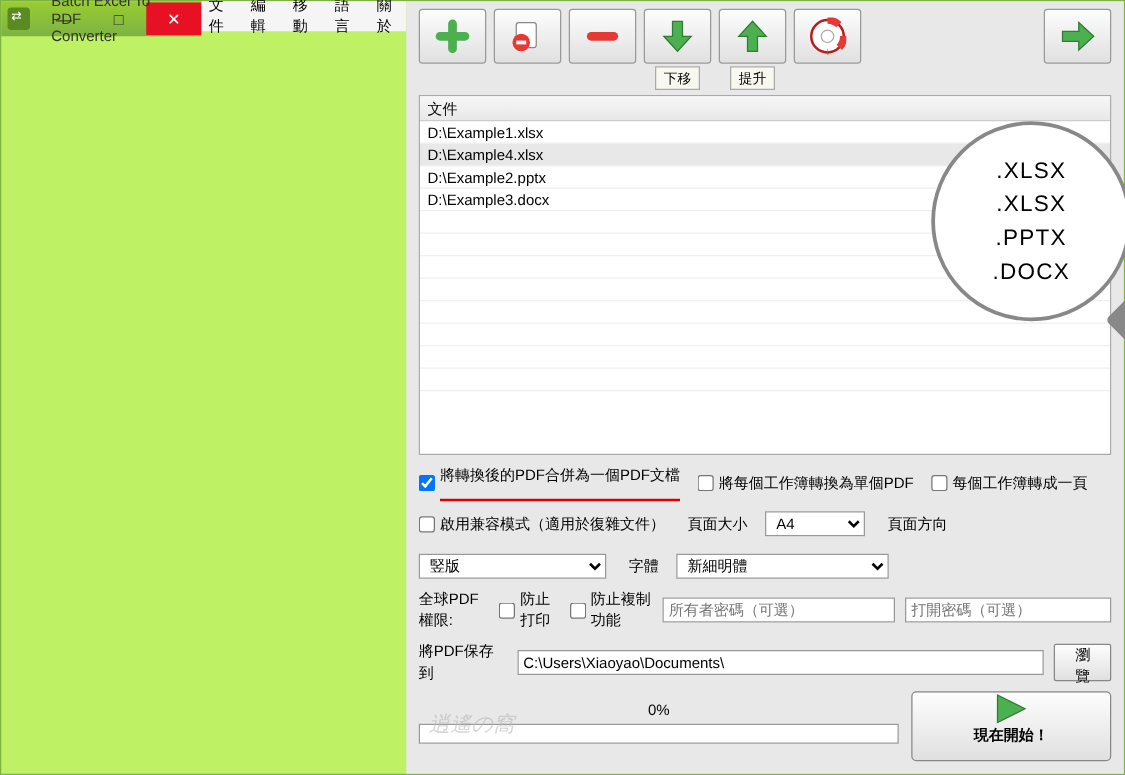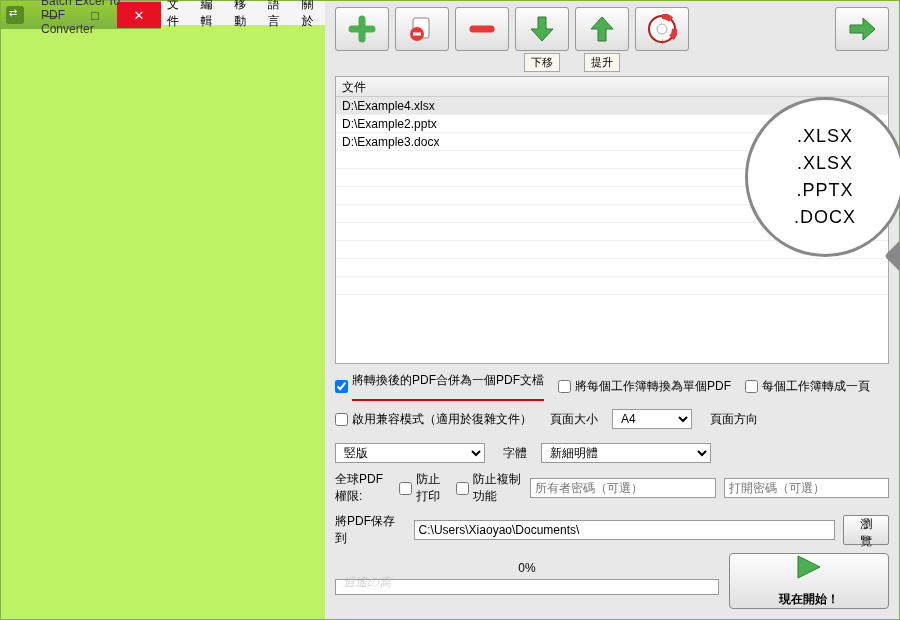--- a/index.html
+++ b/index.html
@@ -30,25 +30,25 @@
 .underline-red { border-bottom:2px solid #d00; padding-bottom:10px; }
 .sel-lbl { margin-left:4px; }
 select, input[type=text] { height:20px; border:1px solid #999; background:#fff; padding:0 4px; font-size:12px; }
 .row3 { display:flex; align-items:center; gap:8px; margin-top:8px; }
 .row4 { display:flex; align-items:center; gap:8px; margin-top:8px; }
 .btn-small { height:30px; padding:0 10px; background:linear-gradient(#fdfdfd,#e0e0e0); border:1px solid #888; border-radius:2px; cursor:pointer; }
 .bottom { display:flex; gap:10px; margin-top:6px; align-items:stretch; }
 .prog-side { flex:1; display:flex; flex-direction:column; }
 .progtxt { text-align:center; font-size:12px; margin:8px 0 4px; }
 .progbar { height:16px; border:1px solid #999; background:#fff; }
-.startbtn { width:160px; height:56px; background:linear-gradient(#fdfdfd,#e0e0e0); border:1px solid #888; border-radius:4px; display:flex; flex-direction:column; align-items:center; justify-content:space-between; cursor:pointer; }
+.startbtn { width:160px; height:56px; background:linear-gradient(#fdfdfd,#e0e0e0); border:1px solid #888; border-radius:4px; display:flex; flex-direction:column; align-items:center; justify-content:flex-start; cursor:pointer; }
 .magnifier { position:absolute; right:-6px; top:96px; width:160px; height:160px; border:3px solid #888; border-radius:50%; background:#fff; display:flex; flex-direction:column; align-items:center; justify-content:center; gap:6px; z-index:5; }
 .magnifier div { font-size:18px; font-weight:500; letter-spacing:1px; }
 .magnifier:after { content:""; position:absolute; right:-16px; bottom:-16px; width:28px; height:28px; background:#888; border-radius:4px; transform:rotate(45deg); }
-.watermark { position:absolute; bottom:28px; left:18px; font-size:12px; color:#b8b8b8; font-style:italic; opacity:.6; pointer-events:none; }
+.watermark { position:absolute; bottom:28px; left:18px; font-size:17px; color:#b8b8b8; font-style:italic; opacity:.6; pointer-events:none; }
 svg { display:block; }
 </style>
 </head>
 <body>
 
 <div class="win">
 
   <div class="titlebar">
     <div class="ticon"></div>
     <div class="ttitle">Batch Excel To PDF Converter</div>
@@ -113,20 +113,21 @@
       <div class="spacer"></div>
       <div class="tbtn">
         <svg width="30" height="26">
             <path d="M3 9 L16 9 L16 2 L28 13 L16 24 L16 17 L3 17 Z" fill="#4caf50" stroke="#2e7d32"></path>
           </svg>
       </div>
     </div>
 
     <div class="list">
       <div class="lheader">文件</div>
+      <div class="lrow">D:\Example1.xlsx</div>
       <div class="lrow sel">D:\Example4.xlsx</div>
       <div class="lrow">D:\Example2.pptx</div>
       <div class="lrow">D:\Example3.docx</div>
       <div class="lrow"></div>
       <div class="lrow"></div>
       <div class="lrow"></div>
       <div class="lrow"></div>
       <div class="lrow"></div>
       <div class="lrow"></div>
       <div class="lrow"></div>

